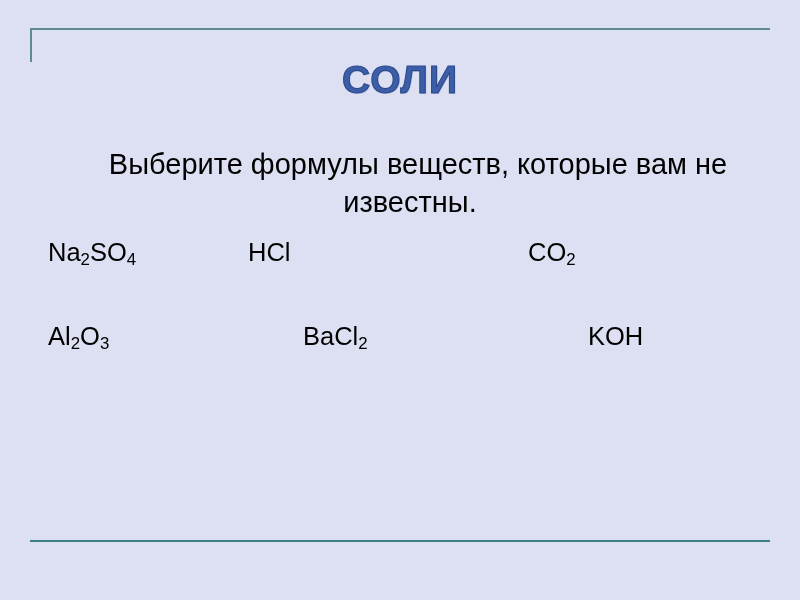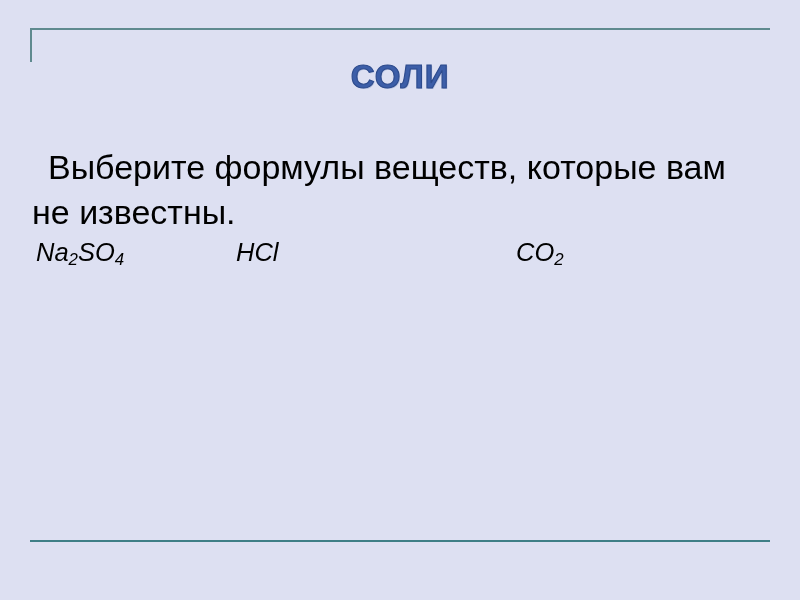--- a/index.html
+++ b/index.html
@@ -40,46 +40,46 @@
     height: 2px;
     background: #3f7f87;
   }
 
   .title {
     position: absolute;
     top: 58px;
     left: 0;
     width: 800px;
     text-align: center;
-    font-size: 33px;
+    font-size: 39px;
     font-weight: bold;
     letter-spacing: 1px;
     color: #3c5ea8;
     -webkit-text-stroke: 1.1px #2c4a8c;
     text-shadow: 1px 1px 0 #b8c2e0;
     font-family: "Liberation Sans", sans-serif;
   }
 
   .prompt {
     position: absolute;
-    left: 32px;
+    left: 60px;
     top: 145px;
     width: 700px;
-    font-size: 34px;
+    font-size: 29px;
     color: #000;
     line-height: 1.32;
     text-indent: 16px;
+    text-align: center;
   }
 
   .formula-block {
     position: absolute;
-    left: 36px;
+    left: 48px;
     top: 238px;
     width: 720px;
-    font-style: italic;
   }
   .frow {
     position: relative;
     height: 84px;
     font-size: 25.5px;
     color: #000;
   }
   .fitem {
     position: absolute;
     white-space: nowrap;
@@ -109,13 +109,24 @@
     </span>
     <span class="fitem" style="left:200px">
       <span>HCl</span><sub></sub><span></span><sub></sub>
     </span>
     <span class="fitem" style="left:480px">
       <span>CO</span><sub>2</sub><span></span><sub></sub>
     </span>
   </div>
 
 
+  <div class="frow">
+    <span class="fitem">
+      <span>Al</span><sub>2</sub><span>O</span><sub>3</sub>
+    </span>
+    <span class="fitem" style="left:255px">
+      <span>BaCl</span><sub>2</sub><span></span><sub></sub>
+    </span>
+    <span class="fitem" style="left:540px">
+      <span>KOH</span><sub></sub><span></span><sub></sub>
+    </span>
+  </div>
 </div>
 
 </body></html>

